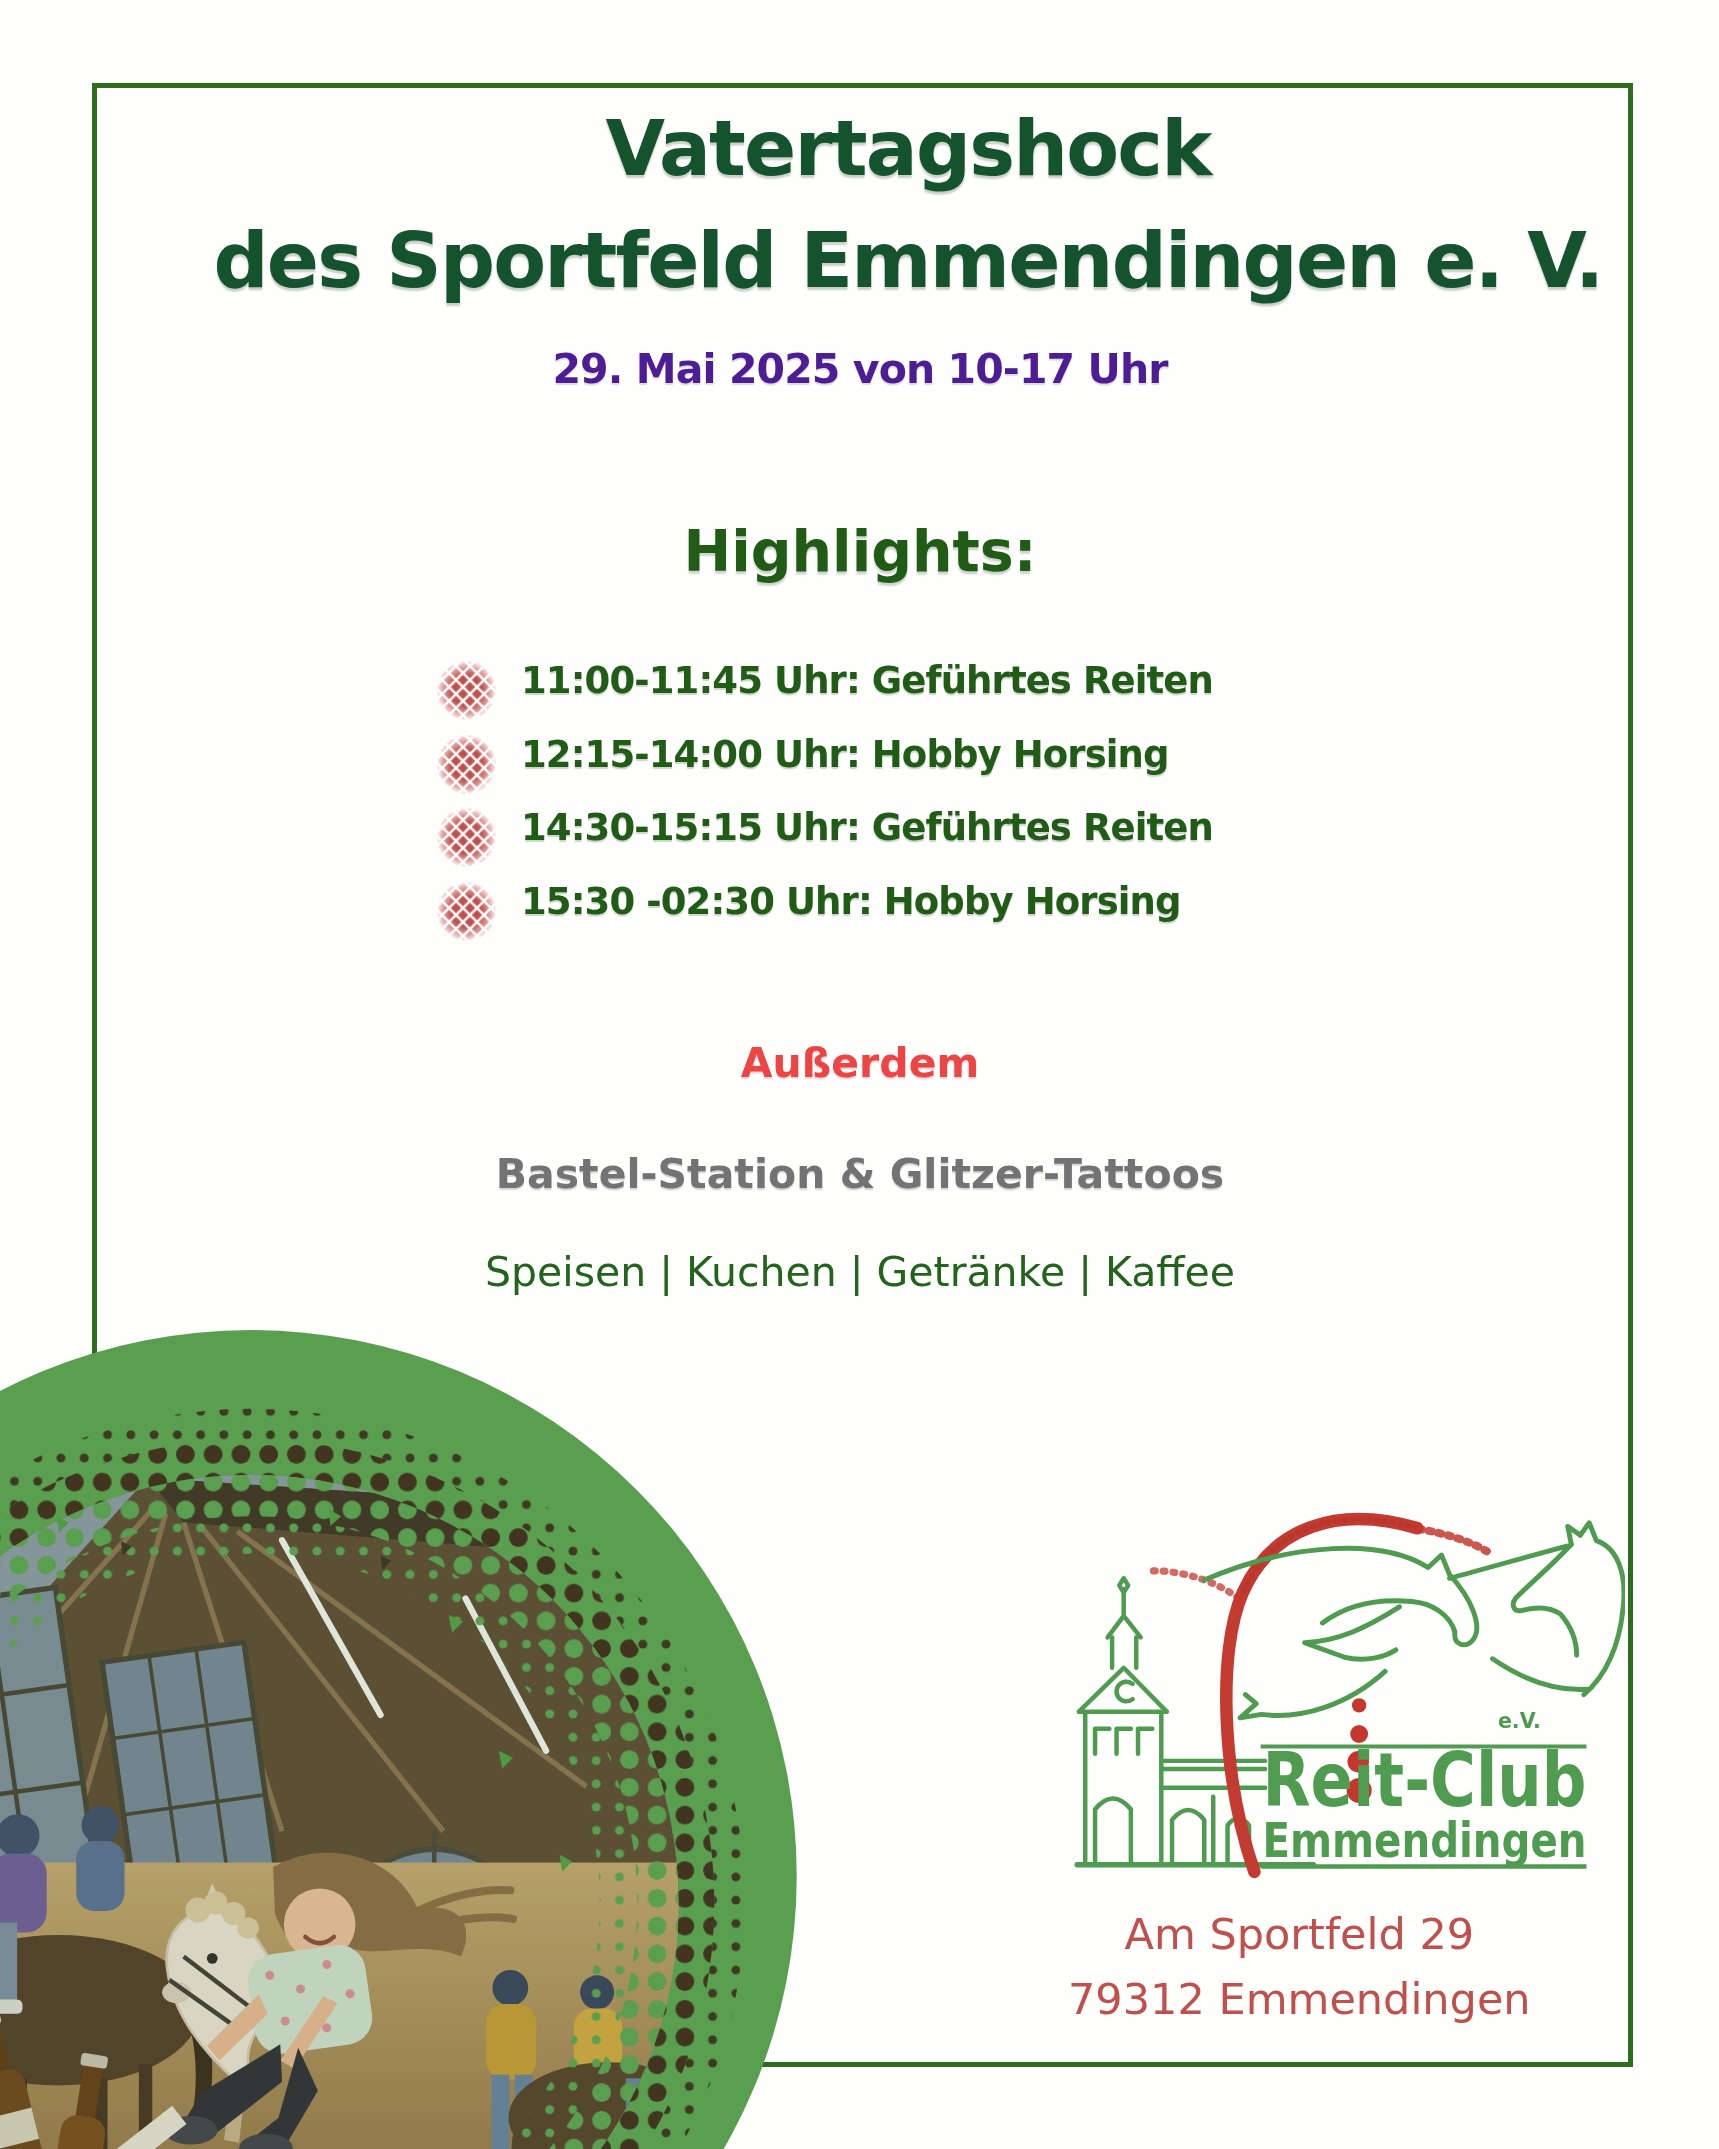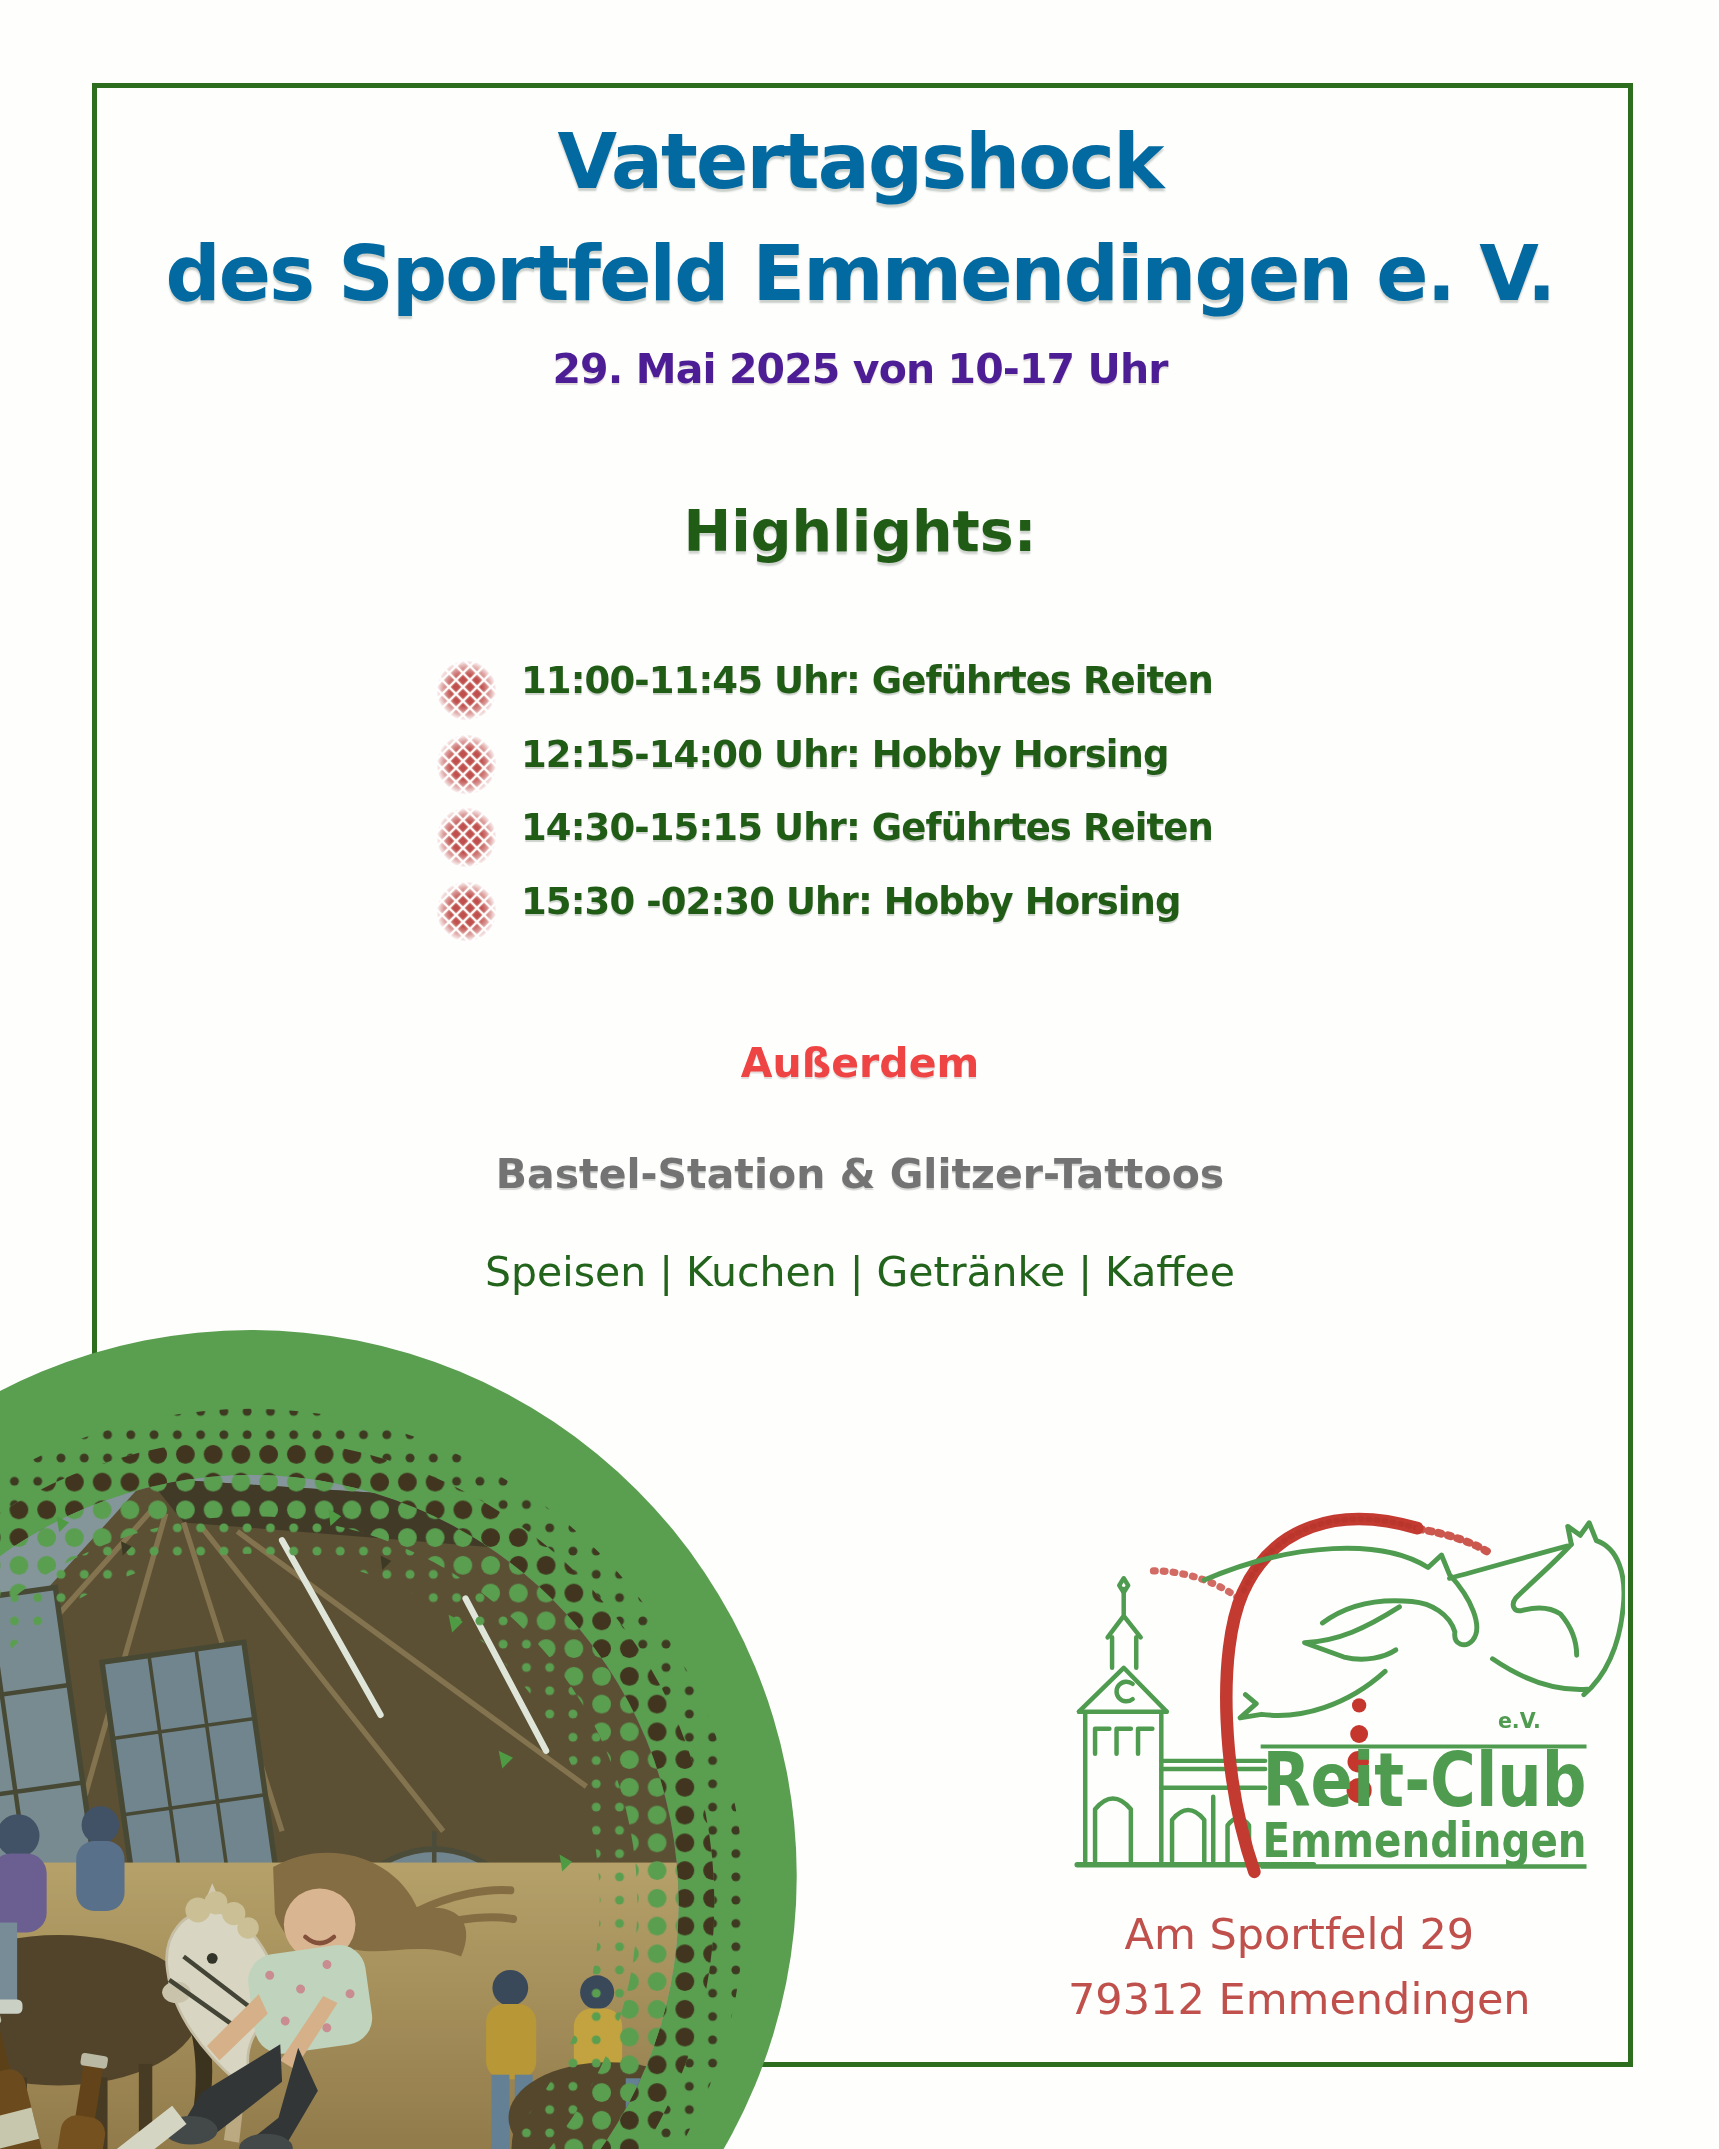--- a/index.html
+++ b/index.html
@@ -1,25 +1,25 @@
 <!DOCTYPE html>
 <html style="font-size:14.3px"><head>
 <meta charset="utf-8">
 <style>
   html,body{margin:0;padding:0;background:#ffffff;}
   .page{position:relative;width:1720px;height:2149px;overflow:hidden;background:#fefefd;
         font-family:"DejaVu Sans","Liberation Sans",sans-serif;}
   .frame{position:absolute;left:92px;top:83px;width:1531px;height:1974px;
          border:5.4px solid #2c6e1d;z-index:1;}
   .centered{position:absolute;left:92px;width:1536px;text-align:center;z-index:2;}
-  .title{top:106px;font-size:77px;line-height:1.45;font-weight:bold;color:#0369a1;
-         letter-spacing:-1.8px;text-shadow:0 2.7px 1.8px rgba(20,40,20,.22);}
+  .title{top:93px;font-size:77px;line-height:1.45;font-weight:bold;color:#14532d;
+         letter-spacing:-1.8px;text-shadow:0 2.7px 1.8px rgba(20,40,20,.22);padding-left:48px;}
   .date-line{top:345px;font-size:41px;font-weight:bold;color:#4c1d95;letter-spacing:-0.9px;
          text-shadow:0 1.8px 0.9px rgba(60,20,20,.15);}
-  .highlights-heading{top:498px;font-size:57px;font-weight:bold;color:#215c17;
+  .highlights-heading{top:518px;font-size:57px;font-weight:bold;color:#215c17;
          text-shadow:0 2.7px 1.8px rgba(20,40,20,.2);}
   .hl-list{position:absolute;left:435px;top:659px;z-index:2;list-style:none;margin:0;padding:0;}
   .hl-item{display:flex;align-items:flex-start;height:63px;margin-bottom:10.7px;}
   .hl-bullet{width:63px;height:63px;flex:0 0 63px;}
   .hl-text{margin-left:23px;font-size:37px;font-weight:bold;color:#215c17;letter-spacing:-0.9px;
            white-space:nowrap;text-shadow:0 1.8px 0.9px rgba(20,40,20,.2);}
   .ausserdem{top:1039px;font-size:41px;font-weight:bold;color:#ef4444;
            text-shadow:0 1.8px 0.9px rgba(60,20,20,.15);}
   .bastel{top:1118px;font-size:41px;font-weight:bold;color:#737373;
            text-shadow:0 1.8px 0.9px rgba(20,40,20,.18);margin-top:32px;}

